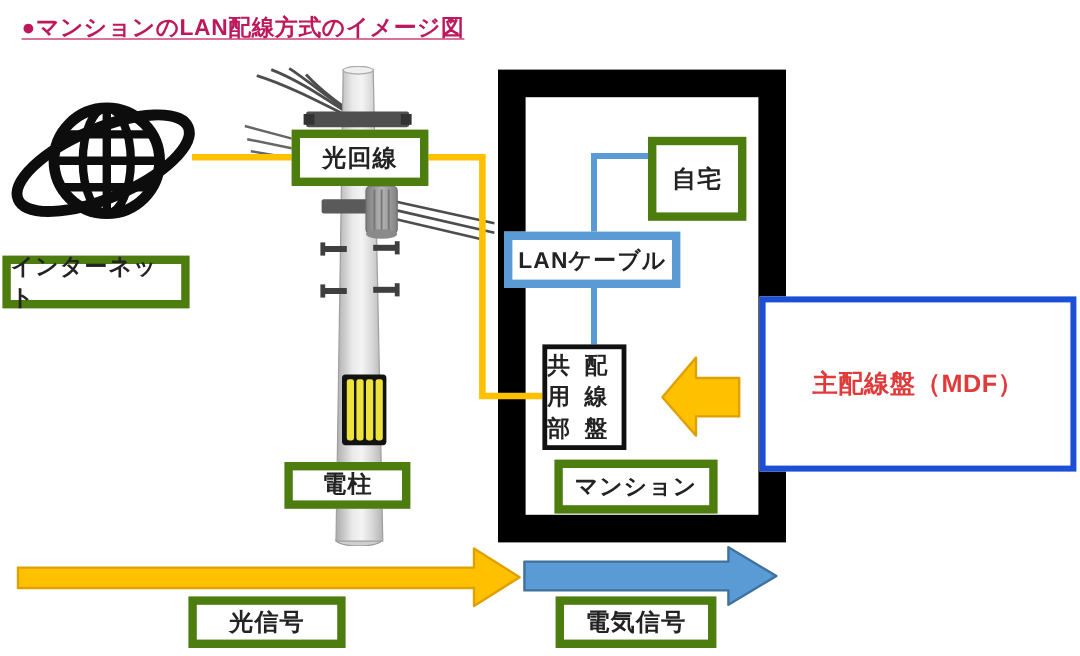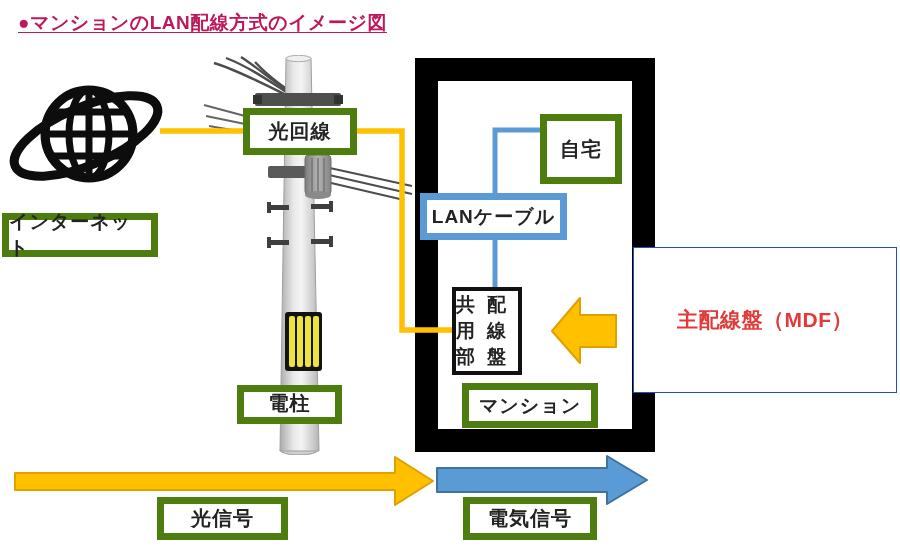--- a/index.html
+++ b/index.html
@@ -43,21 +43,21 @@
   .box-lan        { left:420px; top:193px; width:147px; height:47px; font-size:19px; border-color:#5B9BD5; }
   .box-shared     { left:452px; top:287px; width:70px;  height:88px; font-size:19px;
                     border:4px solid #111; flex-direction:row; row-gap:9px; }
   .box-mansion    { left:462px; top:383px; width:136px; height:45px; font-size:19px; }
   .box-pole       { left:237px; top:385px; width:105px; height:39px; font-size:20px;align-items:flex-end; }
   .box-optsig     { left:157px; top:497px; width:131px; height:43px; font-size:20px; }
   .box-elecsig    { left:463px; top:497px; width:134px; height:43px; font-size:20px; }
 
   .callout {
     left:633px; top:247px; width:264px; height:146px;
-    background:#fff; border:1px solid #1d4ed8;
+    background:#fff; border:5px solid #1d4ed8;
     display:flex; flex-direction:column; align-items:center; justify-content:center;
     row-gap:17px; z-index:5;
   }
   .callout .line {
     font-size:21px; font-weight:bold; color:#E03A3A; letter-spacing:0.5px;
     white-space:nowrap;
   }
 </style>
 </head>
 <body>

